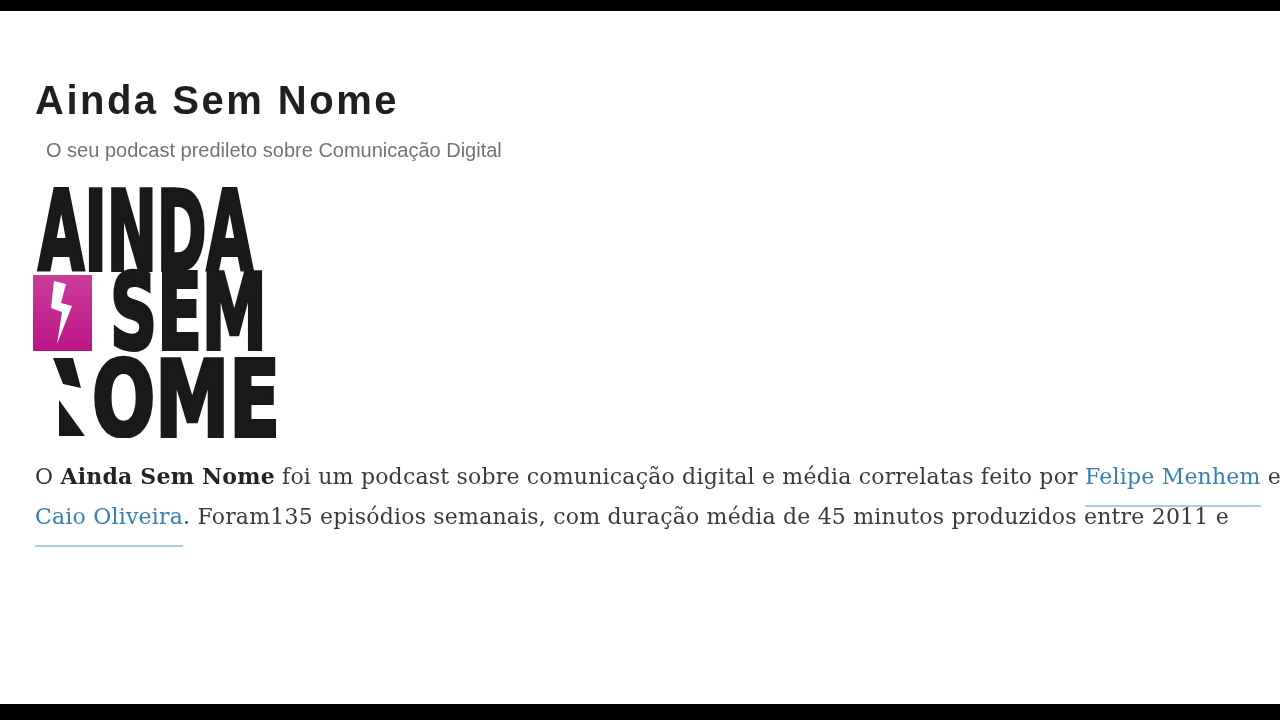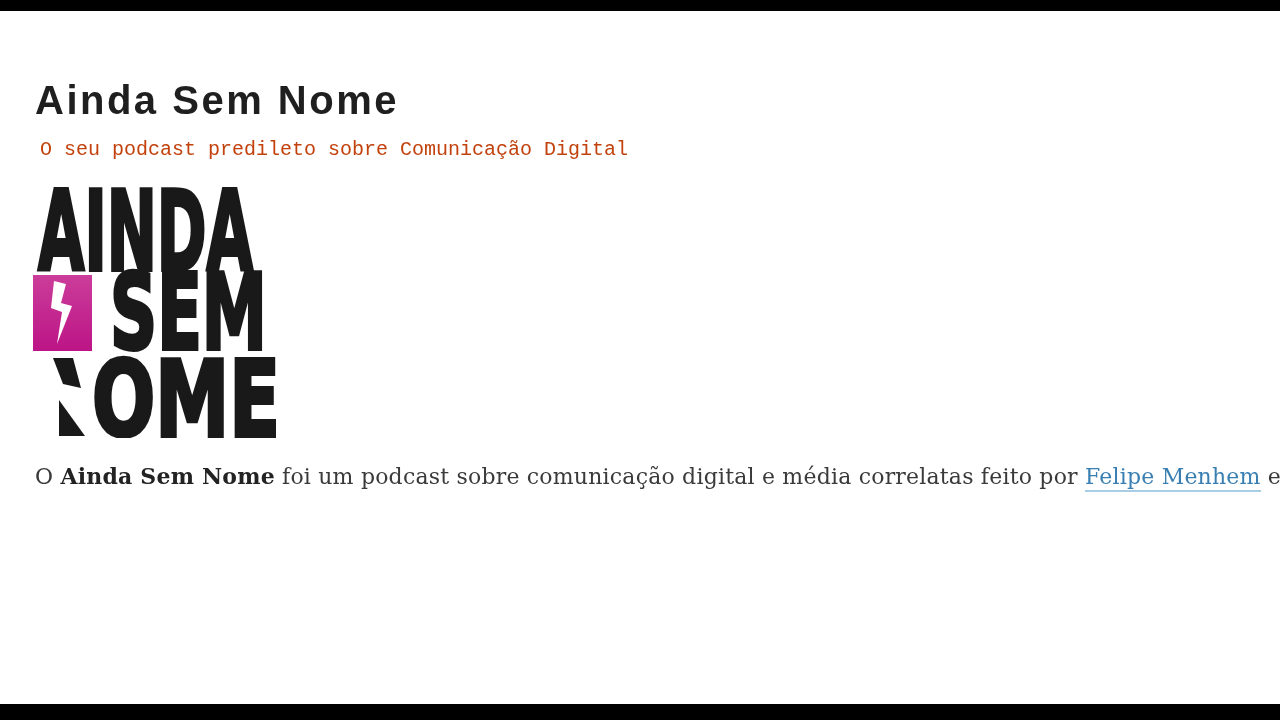--- a/index.html
+++ b/index.html
@@ -21,24 +21,24 @@
     position: absolute; left: 35px; top: 80px;
     margin: 0;
     font-family: "Liberation Sans", sans-serif;
     font-size: 40px; font-weight: 700;
     letter-spacing: 2.5px;
     color: #1f1f1f;
     line-height: 1;
     white-space: nowrap;
   }
   .tagline {
-    position: absolute; left: 40px; top: 138px;
-    font-family: Liberation Mono, monospace;
+    position: absolute; left: 46px; top: 138px;
+    font-family: Liberation Sans, sans-serif;
     font-size: 20px;
-    color: #c2410c;
+    color: #737373;
     line-height: 24px;
     white-space: nowrap;
   }
   .logo-wrap {
     position: absolute; left: 33px; top: 186px;
     width: 250px; height: 252px;
   }
   .para {
     position: absolute; left: 35px; top: 456px; width: 1220px;
   }
@@ -49,21 +49,21 @@
     font-size: 22px;
     letter-spacing: 0.2px;
     color: #3a3a3a;
     white-space: nowrap;
   }
   .para .seg-b { font-weight: bold; color: #232323; }
   .para .seg-a {
     color: #3a7fb2;
     text-decoration: none;
     border-bottom: 2px solid #a9cde4;
-    padding-bottom: 1px;
+    padding-bottom: 16px;
     cursor: pointer;
   }
 </style>
 </head>
 <body>
 
 <div class="letterbox top"></div>
 <div class="letterbox bottom"></div>
 
 <h1 class="page-title">Ainda Sem Nome</h1>
@@ -88,13 +88,14 @@
     <g>
       <polygon points="20,172 40,172 48,202 30,198" fill="#191919"></polygon>
       <polygon points="26,214 26,250 52,250" fill="#191919"></polygon>
     </g>
     <text x="59" y="250" font-family="DejaVu Sans, sans-serif" font-weight="bold" font-size="105" fill="#191919" stroke="#191919" stroke-width="4" textLength="188" lengthAdjust="spacingAndGlyphs">OME</text>
   </svg>
 </div>
 
 <div class="para">
     <span class="pline"><span class="seg-n">O </span><span class="seg-b">Ainda Sem Nome</span><span class="seg-n"> foi um podcast sobre comunicação digital e média correlatas feito por </span><a class="seg-a" href="#">Felipe Menhem</a><span class="seg-n"> e</span></span>
+    <span class="pline"><a class="seg-a" href="#">Caio Oliveira</a><span class="seg-n">. Foram135 episódios semanais, com duração média de 45 minutos produzidos entre 2011 e</span></span>
   </div>
 
 </body></html>

